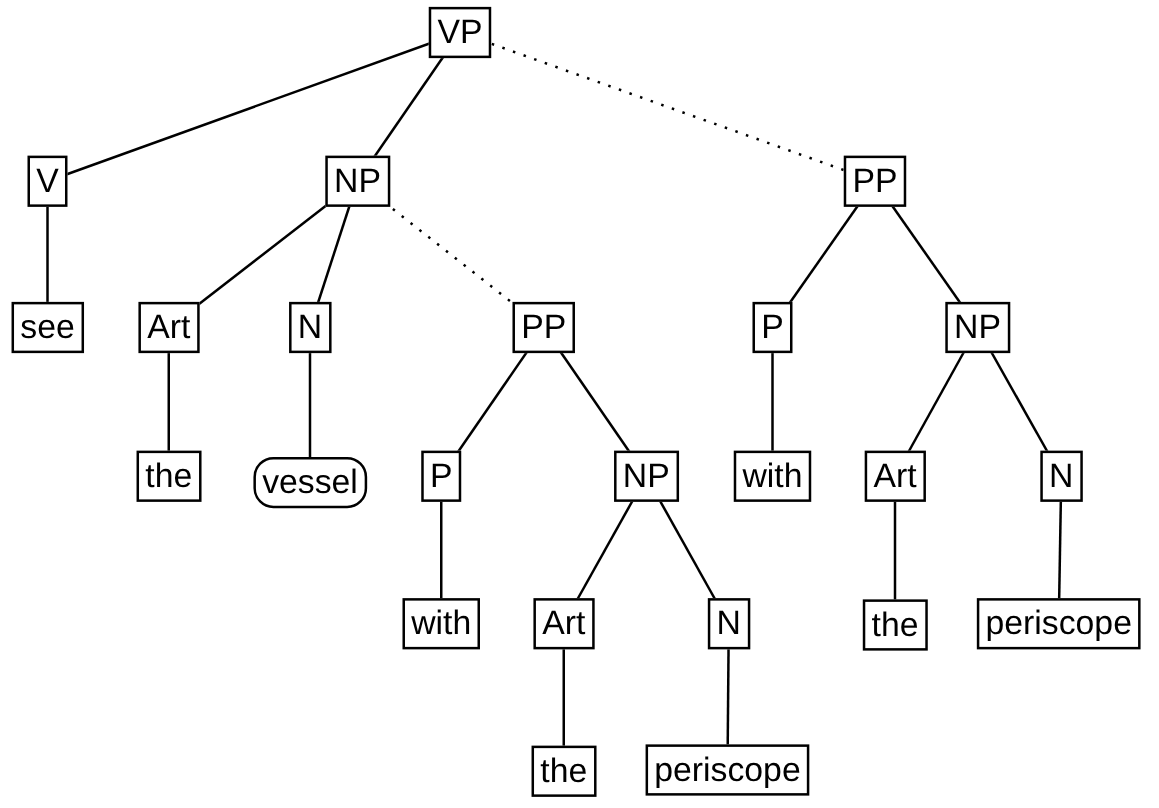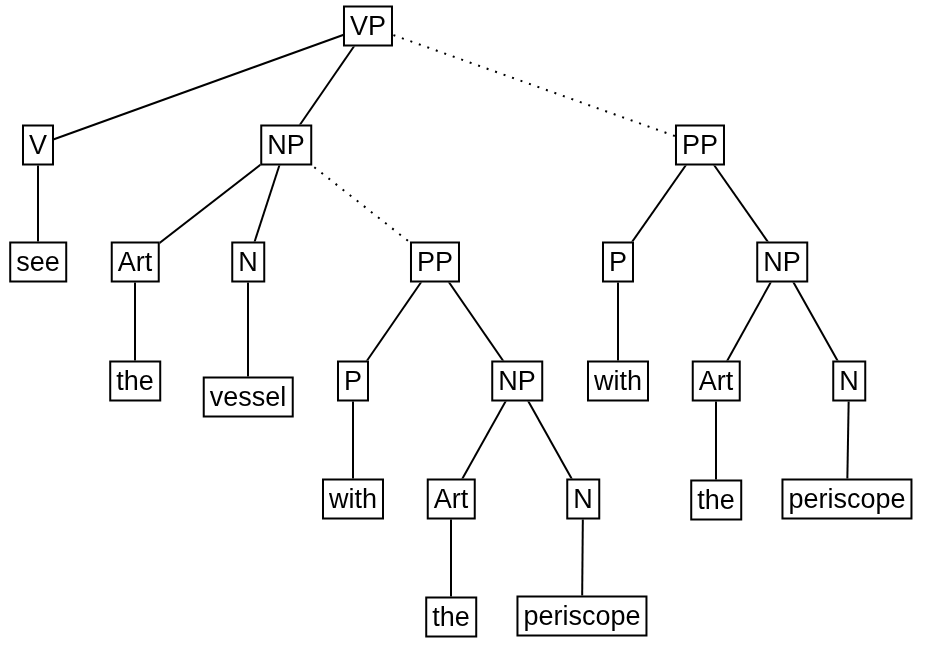--- a/index.html
+++ b/index.html
@@ -78,21 +78,21 @@
       <div class="node category" style="left: 38px; top: 145px;">V</div>
       <div class="node category" style="left: 286px; top: 145px;">NP</div>
       <div class="node category" style="left: 700px; top: 145px;">PP</div>
       <div class="node word" style="left: 38px; top: 262px;">see</div>
       <div class="node category" style="left: 135px; top: 262px;">Art</div>
       <div class="node category" style="left: 248px; top: 262px;">N</div>
       <div class="node category" style="left: 435px; top: 262px;">PP</div>
       <div class="node category" style="left: 618px; top: 262px;">P</div>
       <div class="node category" style="left: 782px; top: 262px;">NP</div>
       <div class="node word" style="left: 135px; top: 381px;">the</div>
-      <div class="node word" style="left: 248px; top: 397px;">vessel</div>
+      <div class="node word" style="left: 248px; top: 386px; border-radius: 16px;">vessel</div>
       <div class="node category" style="left: 353px; top: 381px;">P</div>
       <div class="node category" style="left: 517px; top: 381px;">NP</div>
       <div class="node word" style="left: 618px; top: 381px;">with</div>
       <div class="node category" style="left: 716px; top: 381px;">Art</div>
       <div class="node category" style="left: 849px; top: 381px;">N</div>
       <div class="node word" style="left: 353px; top: 499px;">with</div>
       <div class="node category" style="left: 451px; top: 499px;">Art</div>
       <div class="node category" style="left: 583px; top: 499px;">N</div>
       <div class="node word" style="left: 716px; top: 500px;">the</div>
       <div class="node word" style="left: 847px; top: 499px;">periscope</div>

